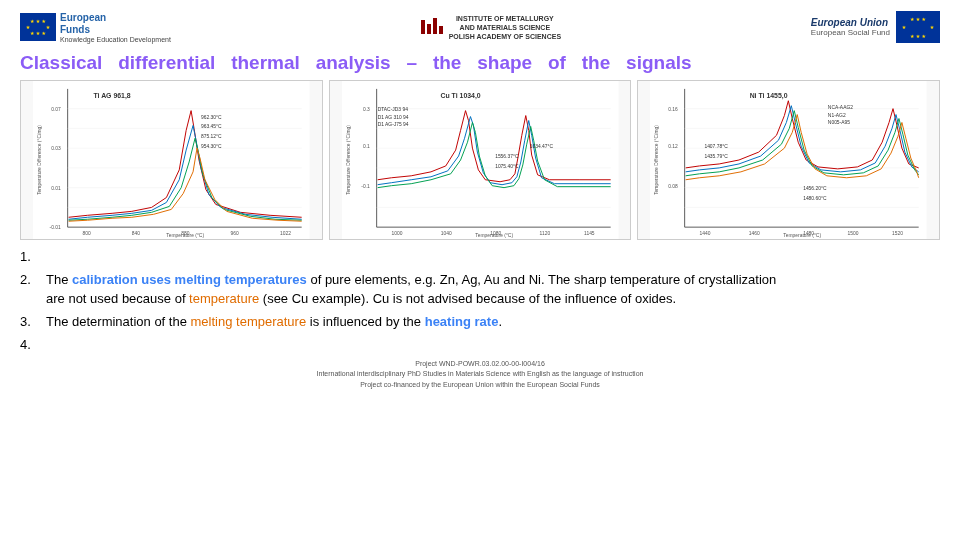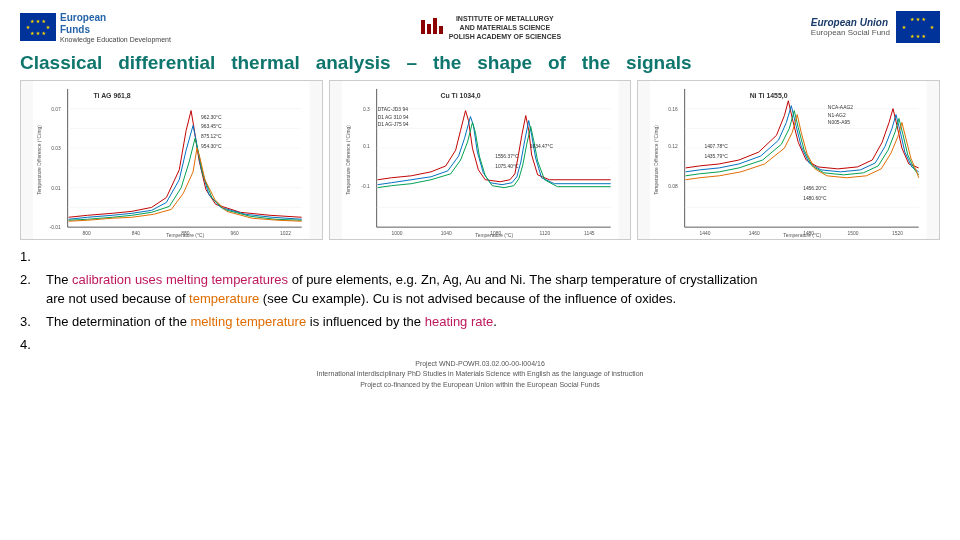--- a/index.html
+++ b/index.html
@@ -151,22 +151,22 @@
       font-size: 13px;
       color: #000;
     }
 
     .highlight-orange {
       color: #e06c00;
       font-weight: normal;
     }
 
     .highlight-blue {
-      color: #be185d;
-      font-weight: normal;
+      color: #3b82f6;
+      font-weight: bold;
     }
 
     .footer-text {
       font-size: 7px;
       color: #555;
       text-align: center;
       margin-top: 4px;
       line-height: 1.5;
     }
 
@@ -233,21 +233,21 @@
         <rect width="44" height="32" fill="#003399"></rect>
         <text x="22" y="10" text-anchor="middle" font-size="5" fill="#FFD700">★ ★ ★</text>
         <text x="8" y="18" text-anchor="middle" font-size="5" fill="#FFD700">★</text>
         <text x="36" y="18" text-anchor="middle" font-size="5" fill="#FFD700">★</text>
         <text x="22" y="27" text-anchor="middle" font-size="5" fill="#FFD700">★ ★ ★</text>
       </svg>
     </div>
   </div>
 
   <div class="title-bar">
-    <div style="font-size:19px; font-weight:bold; color:#0f766e; line-height:1.25;">
+    <div style="font-size:19px; font-weight:bold; color:#8b5cf6; line-height:1.25;">
       Classical&nbsp;&nbsp; differential&nbsp;&nbsp; thermal&nbsp;&nbsp; analysis&nbsp;&nbsp; –&nbsp;&nbsp; the&nbsp;&nbsp; shape&nbsp;&nbsp; of&nbsp;&nbsp; the&nbsp;&nbsp; signals
     </div>
   </div>
 
   <div class="charts-row">
 
     <div class="chart-box">
       <svg class="chart-svg" viewBox="0 0 280 160" xmlns="http://www.w3.org/2000/svg">
         <rect width="280" height="160" fill="white"></rect>
 

